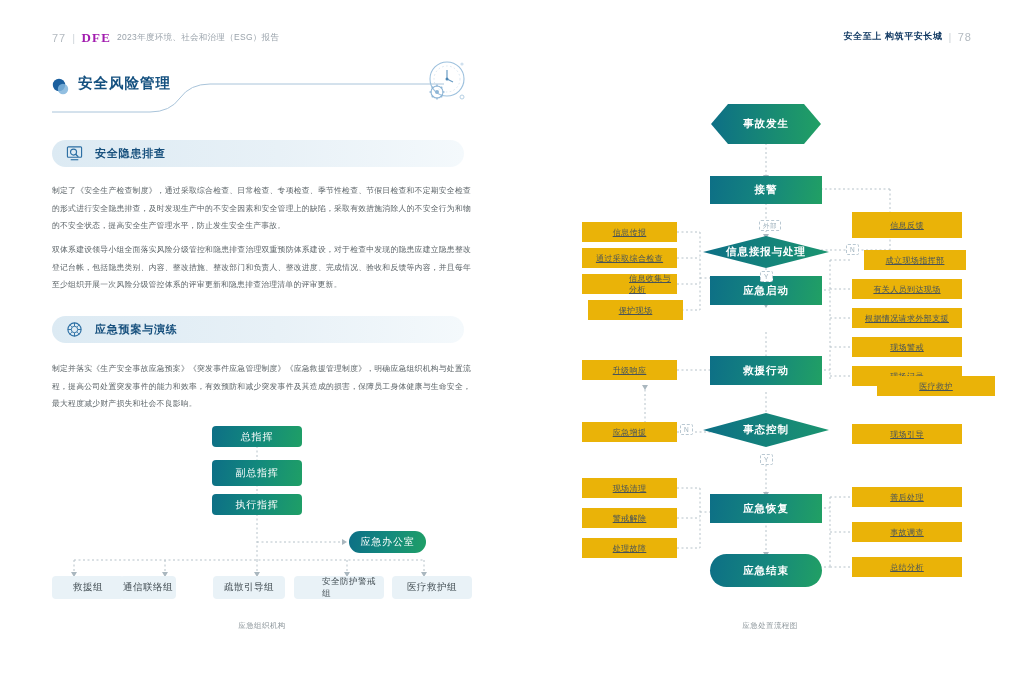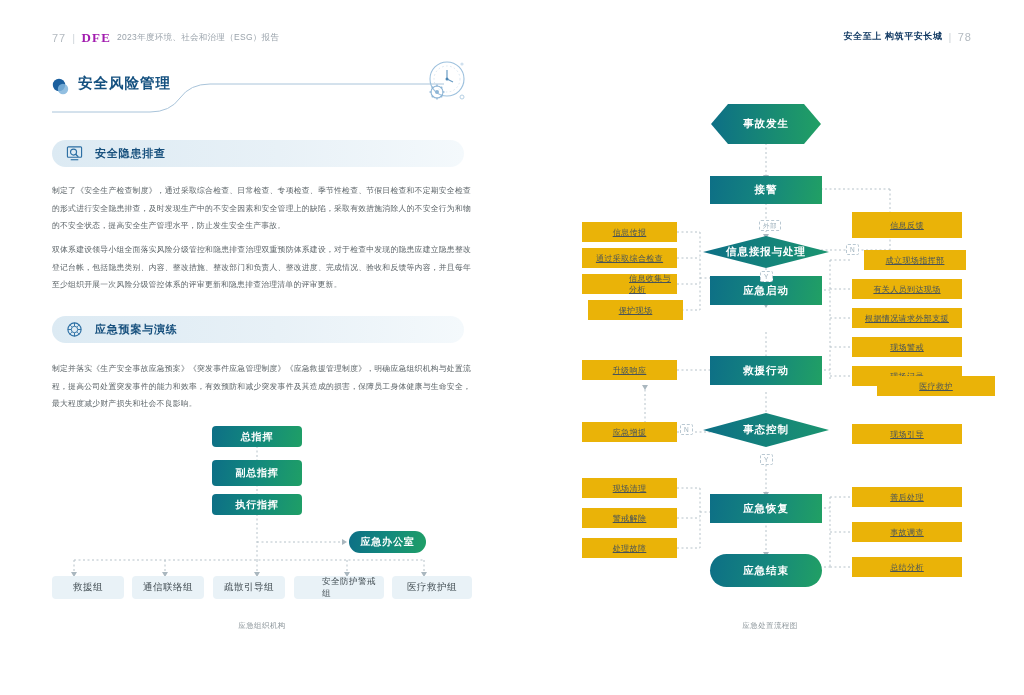--- a/index.html
+++ b/index.html
@@ -68,21 +68,21 @@
   .cap {
     position: absolute; font-size: 7.5px; color: #8e979c; letter-spacing: .4px;
     text-align: center;
   }
 
   
   .org { position: absolute; left: 52px; top: 420px; width: 420px; height: 195px; }
   .node-grad {
     position: absolute;
     background: linear-gradient(100deg,#0d6f86 0%, #138a7c 52%, #1f9f66 100%);
-    color: #fff; font-size: 10px; font-weight: bold; letter-spacing: .8px;
+    color: #fff; font-size: 10px; font-weight: normal; letter-spacing: .8px;
     display: flex; align-items: center; justify-content: center;
     border-radius: 4px;
   }
   .node-lite {
     position: absolute;
     background: #e9f2f7;
     color: #3f4a50; font-size: 9.5px; letter-spacing: .5px;
     display: flex; align-items: center; justify-content: center;
     border-radius: 4px;
   }
@@ -219,21 +219,21 @@
         <polygon points="290,119 290,125 295,122"></polygon>
       </g>
     </svg>
 
     <div class="node-grad" style="left:160px; top:6px; width:90px; height:21px;">总指挥</div>
     <div class="node-grad" style="left:160px; top:40px; width:90px; height:26px;">副总指挥</div>
     <div class="node-grad" style="left:160px; top:74px; width:90px; height:21px;">执行指挥</div>
     <div class="node-grad rounded" style="left:297px; top:111px; width:77px; height:22px; border-radius:11px;">应急办公室</div>
 
     <div class="node-lite" style="left:0px;   top:156px; width:72px; height:23px;">救援组</div>
-    <div class="node-lite" style="left:80px;  top:156px; width:72px; height:23px;">通信联络组</div>
+    <div class="node-lite" style="left:68px;  top:156px; width:56px; height:23px;">通信联络组</div>
     <div class="node-lite" style="left:161px; top:156px; width:72px; height:23px;">疏散引导组</div>
     <div class="node-lite" style="left:242px; top:156px; width:90px; height:23px; font-size:8.5px;padding-left:28px;">安全防护警戒组</div>
     <div class="node-lite" style="left:340px; top:156px; width:80px; height:23px;">医疗救护组</div>
   </div>
 
   <div class="cap" style="left:52px; top:621px; width:420px;">应急组织机构</div>
 
   <div class="flow">
     <svg class="conn" width="460" height="580">
       <g stroke="#b6c2c9" stroke-width="1" stroke-dasharray="2 2.5" fill="none">

